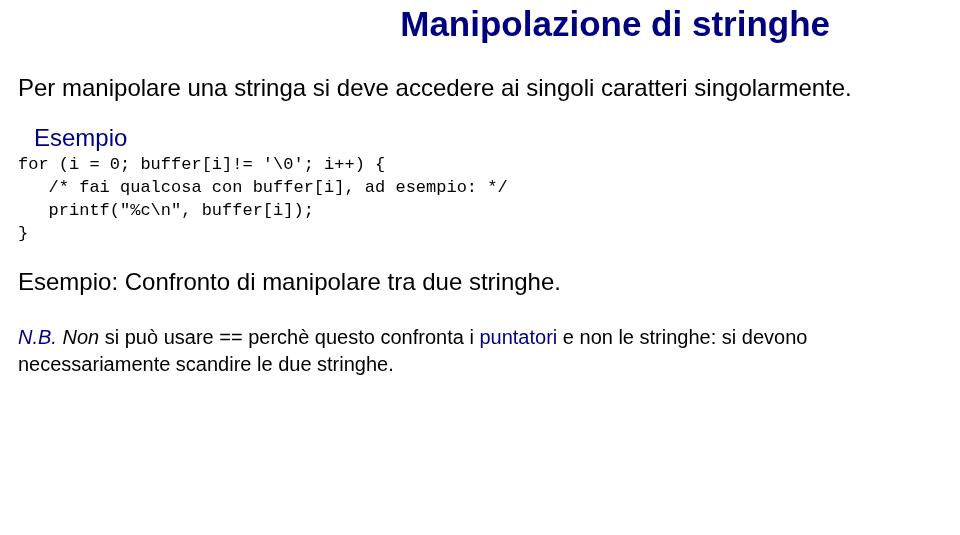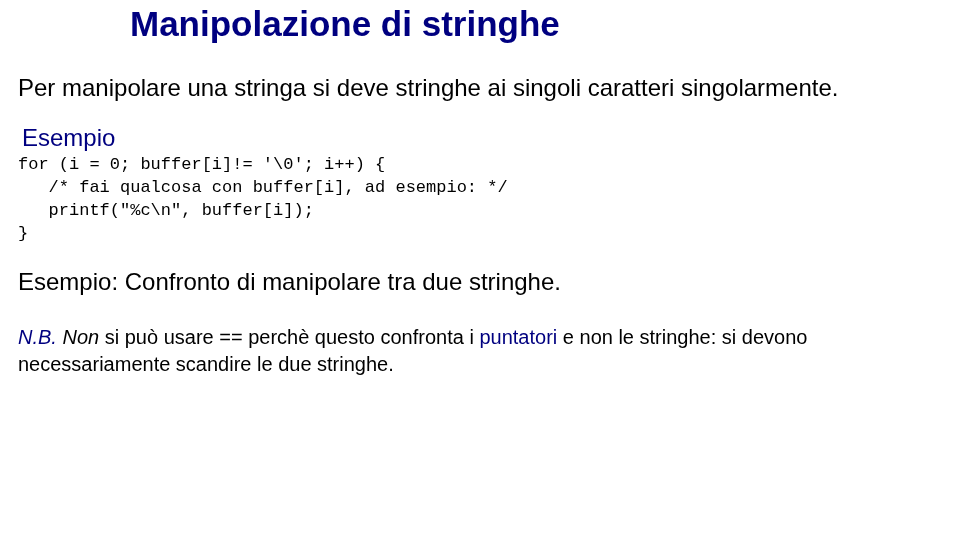--- a/index.html
+++ b/index.html
@@ -12,38 +12,38 @@
       height: 535px;
       background: #ffffff;
       font-family: Verdana, Geneva, sans-serif;
       position: relative;
       overflow: hidden;
     }
     .title {
       font-size: 35px;
       font-weight: bold;
       color: #000080;
-      text-align: left;
+      text-align: right;
       margin-top: 4px;
       margin-bottom: 28px;
       padding-left: 130px;
       padding-right: 130px;
     }
     .paragraph {
       font-size: 24px;
       color: #000000;
       line-height: 1.35;
       padding-left: 18px;
       padding-right: 40px;
       margin-bottom: 20px;
     }
     .example-label {
       font-size: 24px;
       color: #000080;
-      padding-left: 22px;
+      padding-left: 34px;
       margin-bottom: 2px;
     }
     .code-block {
       font-family: "Courier New", Courier, monospace;
       font-size: 17px;
       color: #000000;
       padding-left: 18px;
       line-height: 1.35;
       white-space: pre;
       margin-bottom: 22px;
@@ -70,21 +70,21 @@
     }
     .blue-text {
       color: #000080;
     }
   </style>
 </head>
 <body>
 
 <div class="title">Manipolazione di stringhe</div>
 
-<div class="paragraph">Per manipolare una stringa si deve stringhe ai singoli caratteri singolarmente.</div>
+<div class="paragraph">Per manipolare una stringa si deve accedere ai singoli caratteri singolarmente.</div>
 
 <div class="example-label">Esempio</div>
 
 <div class="code-block"><span>for (i = 0; buffer[i]!= '\0'; i++) {</span>
 <span>   /* fai qualcosa con buffer[i], ad esempio: */</span>
 <span>   printf("%c\n", buffer[i]);</span>
 <span>}</span></div>
 
 <div class="example-line">Esempio: Confronto di manipolare tra due stringhe.</div>
 

